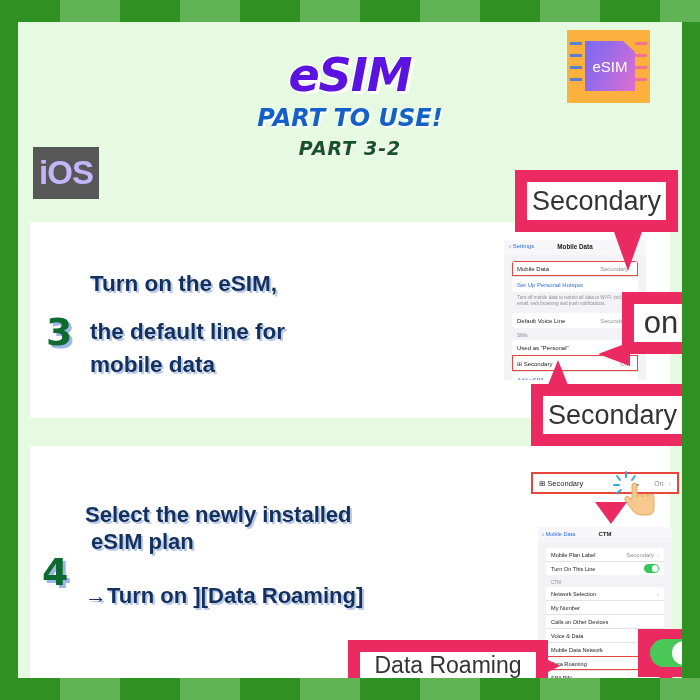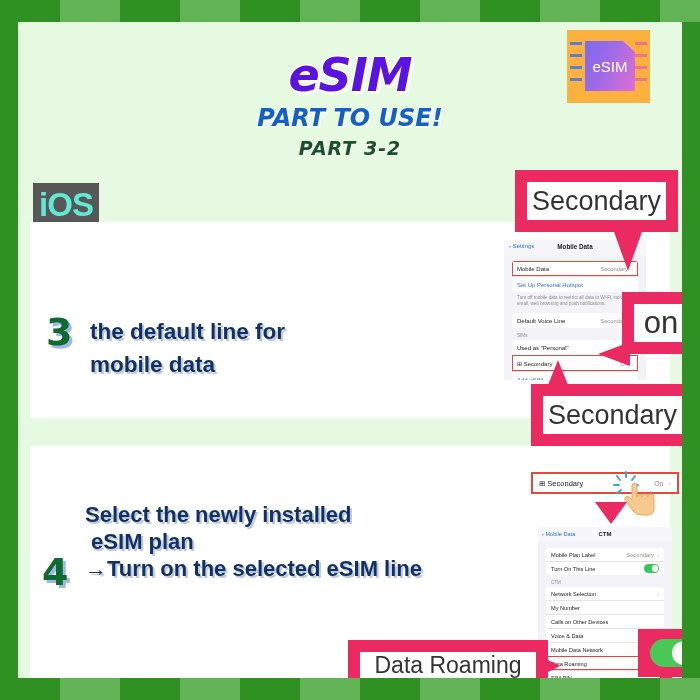--- a/index.html
+++ b/index.html
@@ -39,26 +39,25 @@
   #esim-part{
     position:absolute;left:0;top:115px;width:664px;text-align:center;
     font-family:"DejaVu Sans",sans-serif;
     font-size:19px;font-weight:bold;font-style:italic;color:#14532d;
     letter-spacing:1px;
     text-shadow:1px 1px 0 #fff,-1px 0 0 #ffd6d8;
   }
 
   
   #ios-badge{
-    position:absolute;left:15px;top:125px;width:66px;height:44px;
-    background:#575757;color:#5eead4;
+    position:absolute;left:15px;top:125px;width:66px;height:52px;
+    background:#575757;color:#c4b5fd;
     font-size:33px;font-weight:bold;
     display:flex;align-items:center;justify-content:center;
     letter-spacing:-1px;
-    margin-top:36px;
   }
 
   
   #esim-logo{
     position:absolute;left:549px;top:8px;width:83px;height:73px;
     background:#fcb13f;
   }
   #esim-logo .chip{
     position:absolute;left:18px;top:11px;width:50px;height:50px;
     background:linear-gradient(115deg,#7b6af0 0%,#9b6ae8 40%,#e06fd0 100%);
@@ -196,29 +195,30 @@
     <div class="pinR" style="top:24px;"></div>
     <div class="pinR" style="top:36px;"></div>
     <div class="pinR" style="top:48px;"></div>
     <div class="chip">
       <span>eSIM</span>
     </div>
   </div>
 
   <div class="card" id="card3">
     <div class="stepnum" style="left:16px;top:88px;">3</div>
+    <div class="steptext" style="left:60px;top:48px;">Turn on the eSIM,</div>
     <div class="steptext" style="left:60px;top:96px;">the default line for</div>
     <div class="steptext" style="left:60px;top:129px;">mobile data</div>
   </div>
 
   <div class="card" id="card4">
     <div class="stepnum" style="left:12px;top:104px;">4</div>
     <div class="steptext" style="left:55px;top:55px;">Select the newly installed</div>
     <div class="steptext" style="left:55px;top:82px;"> eSIM plan</div>
-    <div class="steptext" style="left:55px;top:109px;">→Turn on the selected eSIM line</div>
+    <div class="steptext" style="left:55px;top:136px;">→Turn on ][Data Roaming]</div>
   </div>
 
   <div id="shot1">
     <div class="navbar">
       <div class="navback">‹ Settings</div>
       <div class="navtitle">Mobile Data</div>
     </div>
 
     <div class="grp">
       <div class="row hl">

